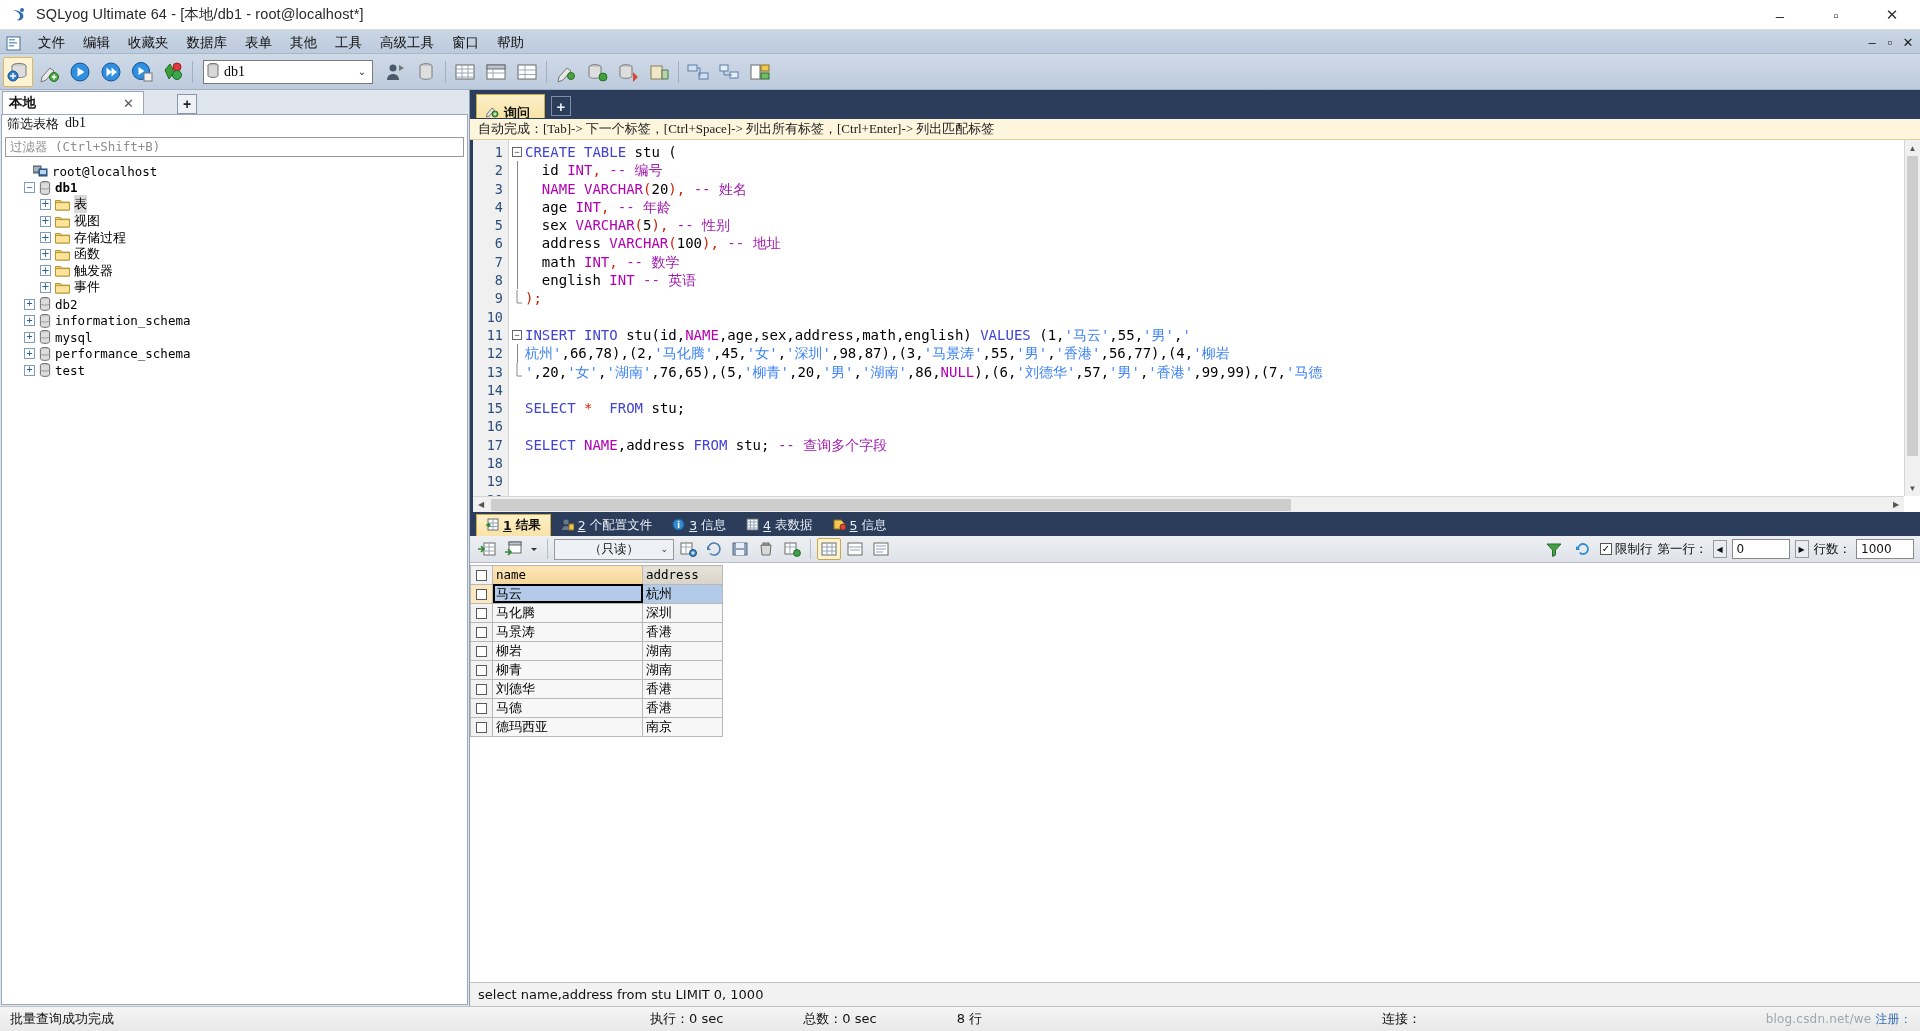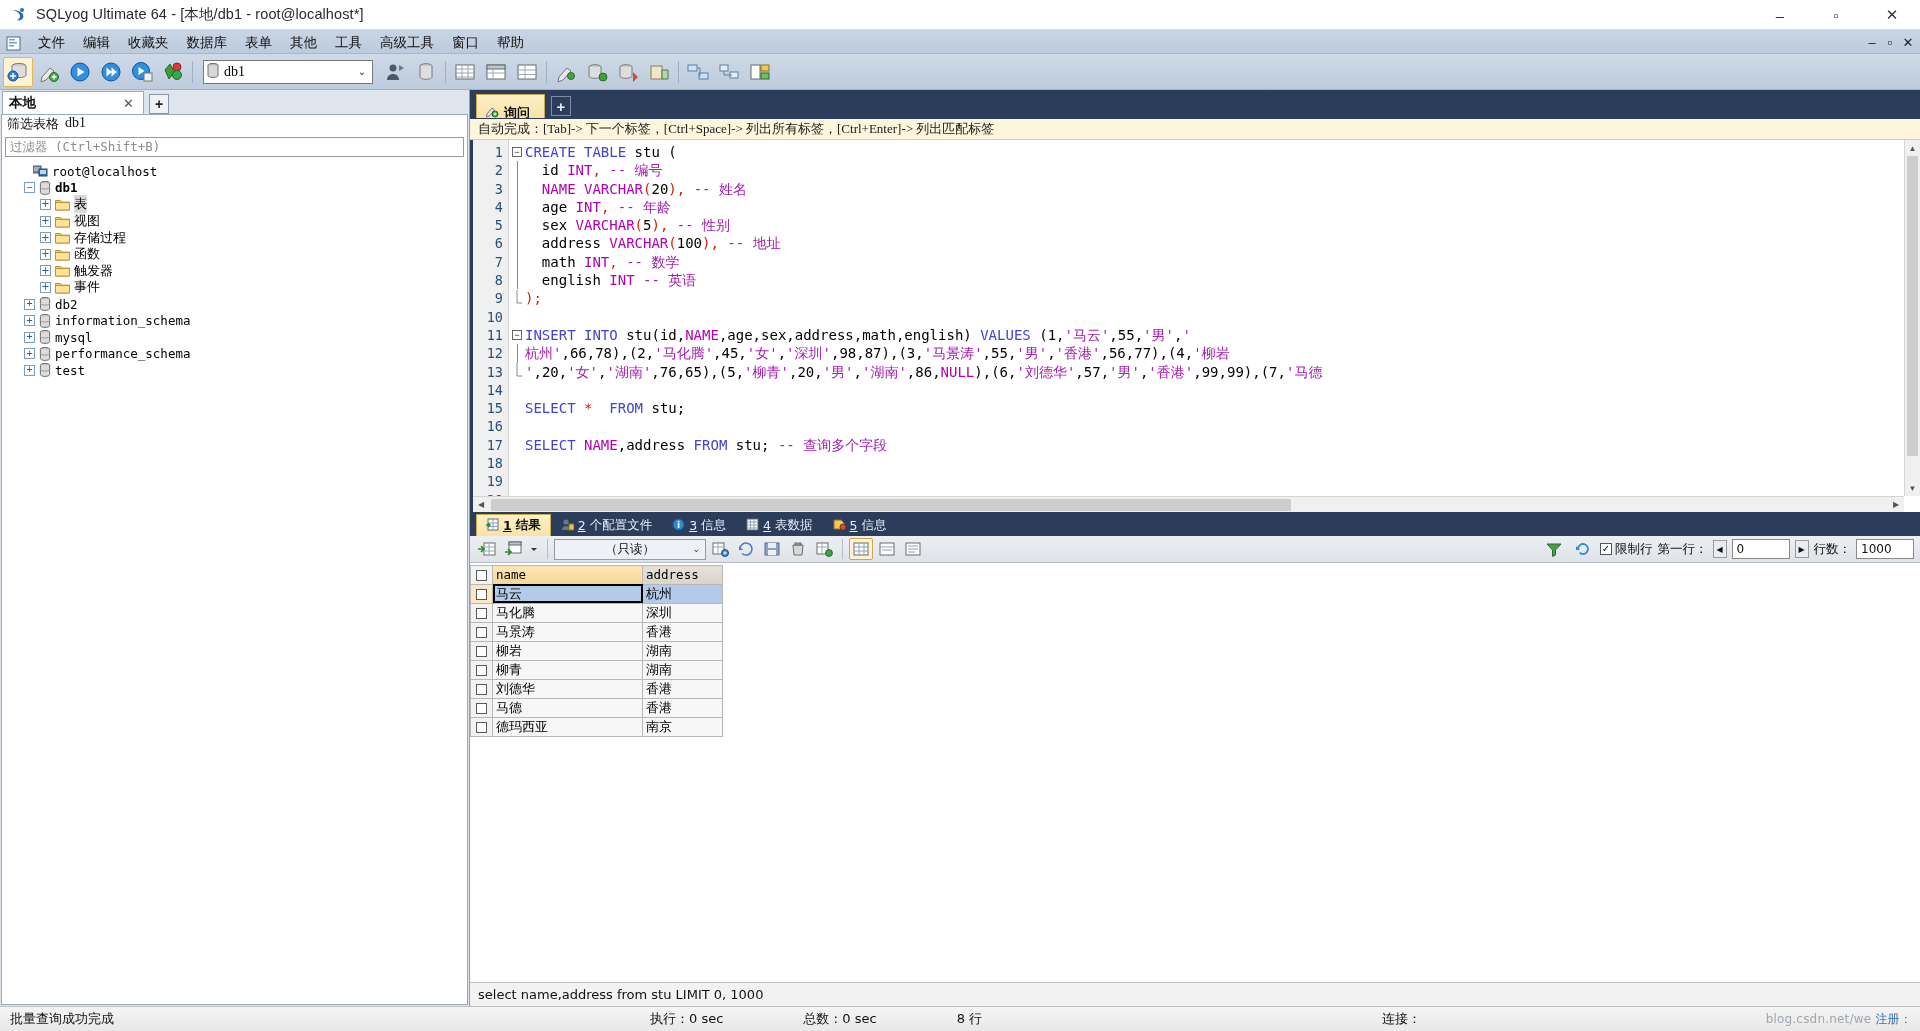--- a/index.html
+++ b/index.html
@@ -94,21 +94,21 @@
   
   .body { flex: 1 1 auto; display: flex; min-height: 0; background: #e6e6e6; }
 
   
   .left {
     width: 470px; flex: 0 0 470px;
     display: flex; flex-direction: column;
     background: #dfe5ec;
     border-right: 1px solid #8fa0b6;
   }
-  .ltabs { height: 24px; display: flex; align-items: flex-end; padding-left: 2px; background: #dfe5ec; }
+  .ltabs { height: 24px; display: flex; align-items: flex-end; padding-left: 2px; background: #dfe5ec; gap: 28px; }
   .ltab {
     height: 23px; min-width: 142px;
     background: #ffffff; border: 1px solid #9aa8bb; border-bottom: none;
     display: flex; align-items: center; padding: 0 6px;
     font-size: 13.5px; font-weight: bold; color: #111;
     font-family: "DejaVu Sans", sans-serif;
   }
   .ltab .x { margin-left: auto; font-size: 13px; color: #555; font-weight: normal; padding: 0 3px; }
   .ltab-plus {
     margin-left: 5px; width: 20px; height: 20px;
@@ -199,21 +199,21 @@
   .code {
     flex: 1 1 auto; padding-top: 3px; overflow: hidden;
     font-family: "DejaVu Sans Mono", monospace; font-size: 14px; white-space: pre;
   }
   .code div { height: 18.3px; line-height: 18.3px; }
   .kw   { color: #4242d4; }
   .kw2  { color: #b200b2; }
   .id   { color: #000000; }
   .cmt  { color: #a21caf; }
   .num  { color: #000; }
-  .str  { color: #a21caf; }
+  .str  { color: #3b82f6; }
   .punc { color: #cc2200; }
 
   .editor-vscroll {
     position: absolute; right: 0; top: 0; bottom: 16px; width: 16px;
     background: #f0f0f0; border-left: 1px solid #d5d5d5;
   }
   .sb-arrow { height: 16px; background: #f0f0f0; display:flex;align-items:center;justify-content:center;font-size:8px;color:#555; }
   .sb-thumb { background: #cdcdcd; margin: 0 2px; border-radius: 1px;}
   .editor-hscroll {
     position: absolute; left: 0; right: 16px; bottom: 0; height: 16px;
@@ -243,21 +243,21 @@
     height: 27px; flex: 0 0 27px;
     background: linear-gradient(to bottom,#edeff2,#dfe3e9);
     border-bottom: 1px solid #b6bdc8;
     display: flex; align-items: center; padding-left: 5px; gap: 2px;
     position: relative;
   }
   .gbtn { width: 24px; height: 22px; display:flex;align-items:center;justify-content:center; border:1px solid transparent;border-radius:2px;}
   .gbtn.on { border-color: #c9a94c; background: #fdf3d2; }
   .gsep { width:1px; height:20px; background:#b6bdc8; margin: 0 4px; }
   .mode-select {
-    width: 152px; height: 21px; background: #eef1f5;
+    width: 120px; height: 21px; background: #eef1f5;
     border: 1px solid #9a9a9a; display: flex; align-items: center;
     justify-content: center; font-size: 12.5px; color: #111; position: relative;
     font-family: "DejaVu Sans", sans-serif;
   }
   .mode-select .arrow { position:absolute; right: 5px; font-size:9px; color:#333;}
   .grid-right { position: absolute; right: 6px; display: flex; align-items: center; gap: 5px; font-size: 12.5px; color: #111; font-family:"DejaVu Sans", sans-serif;}
   .chkwrap { display:flex; align-items:center; gap:3px;}
   .chk { width:12px;height:12px;border:1px solid #555;background:#fff;display:inline-flex;align-items:center;justify-content:center;font-size:10px;color:#000;line-height:1;}
   .numbox { width: 58px; height: 20px; background:#fff;border:1px solid #8a8a8a; font-size:12px; display:flex;align-items:center;padding-left:4px; font-family:"DejaVu Sans", sans-serif;}
   .spin { width:14px;height:18px;border:1px solid #9a9a9a;background:#e9edf2;display:flex;align-items:center;justify-content:center;font-size:8px;}

